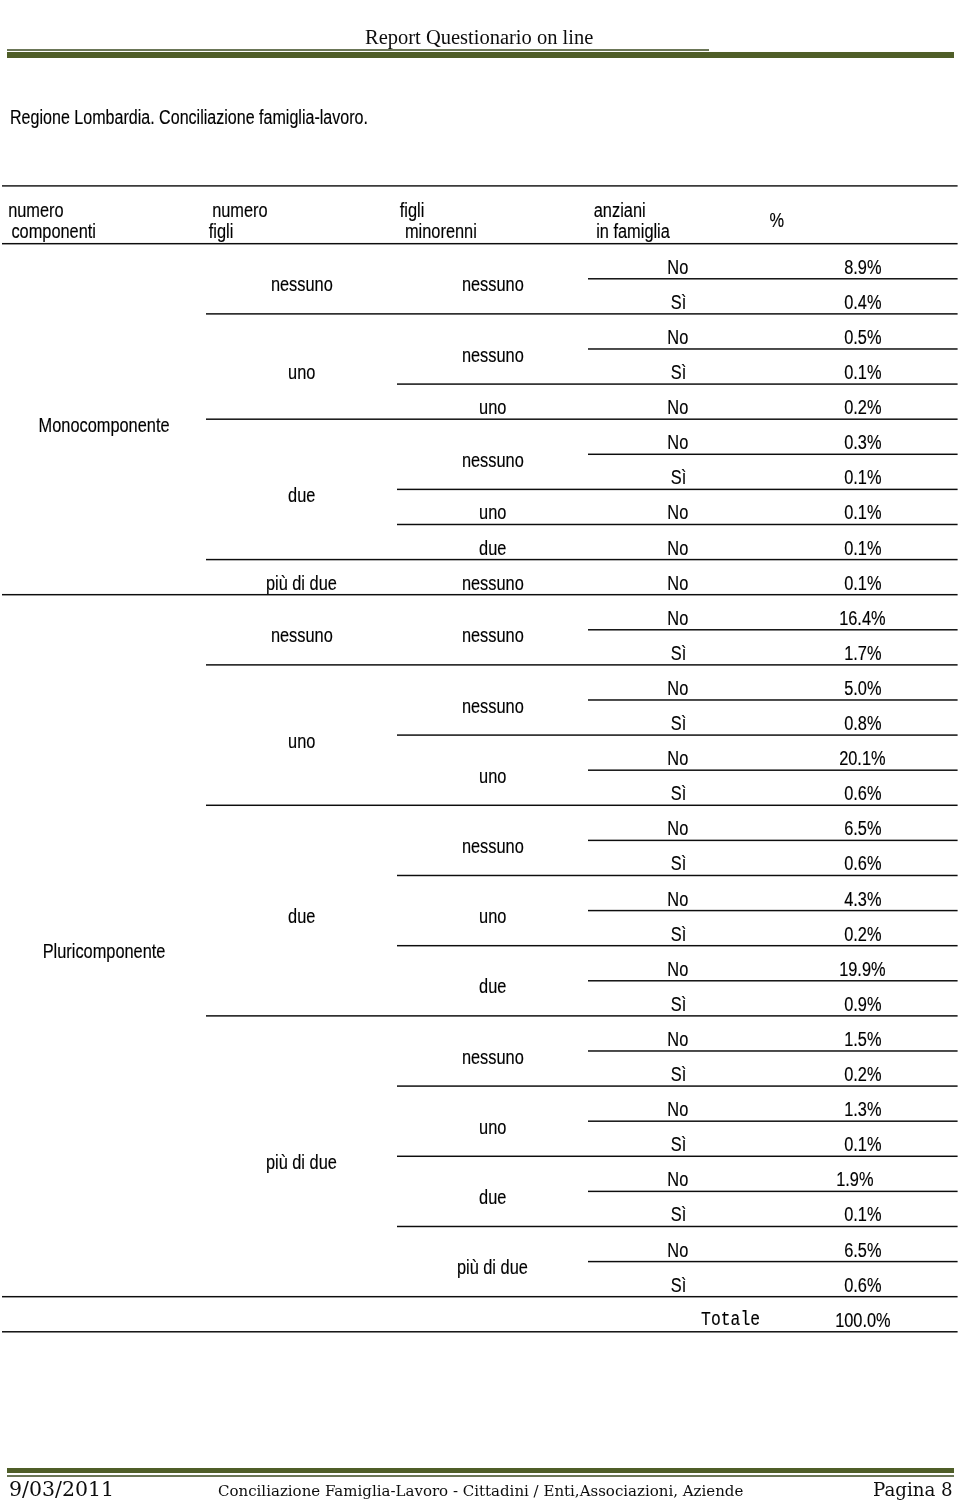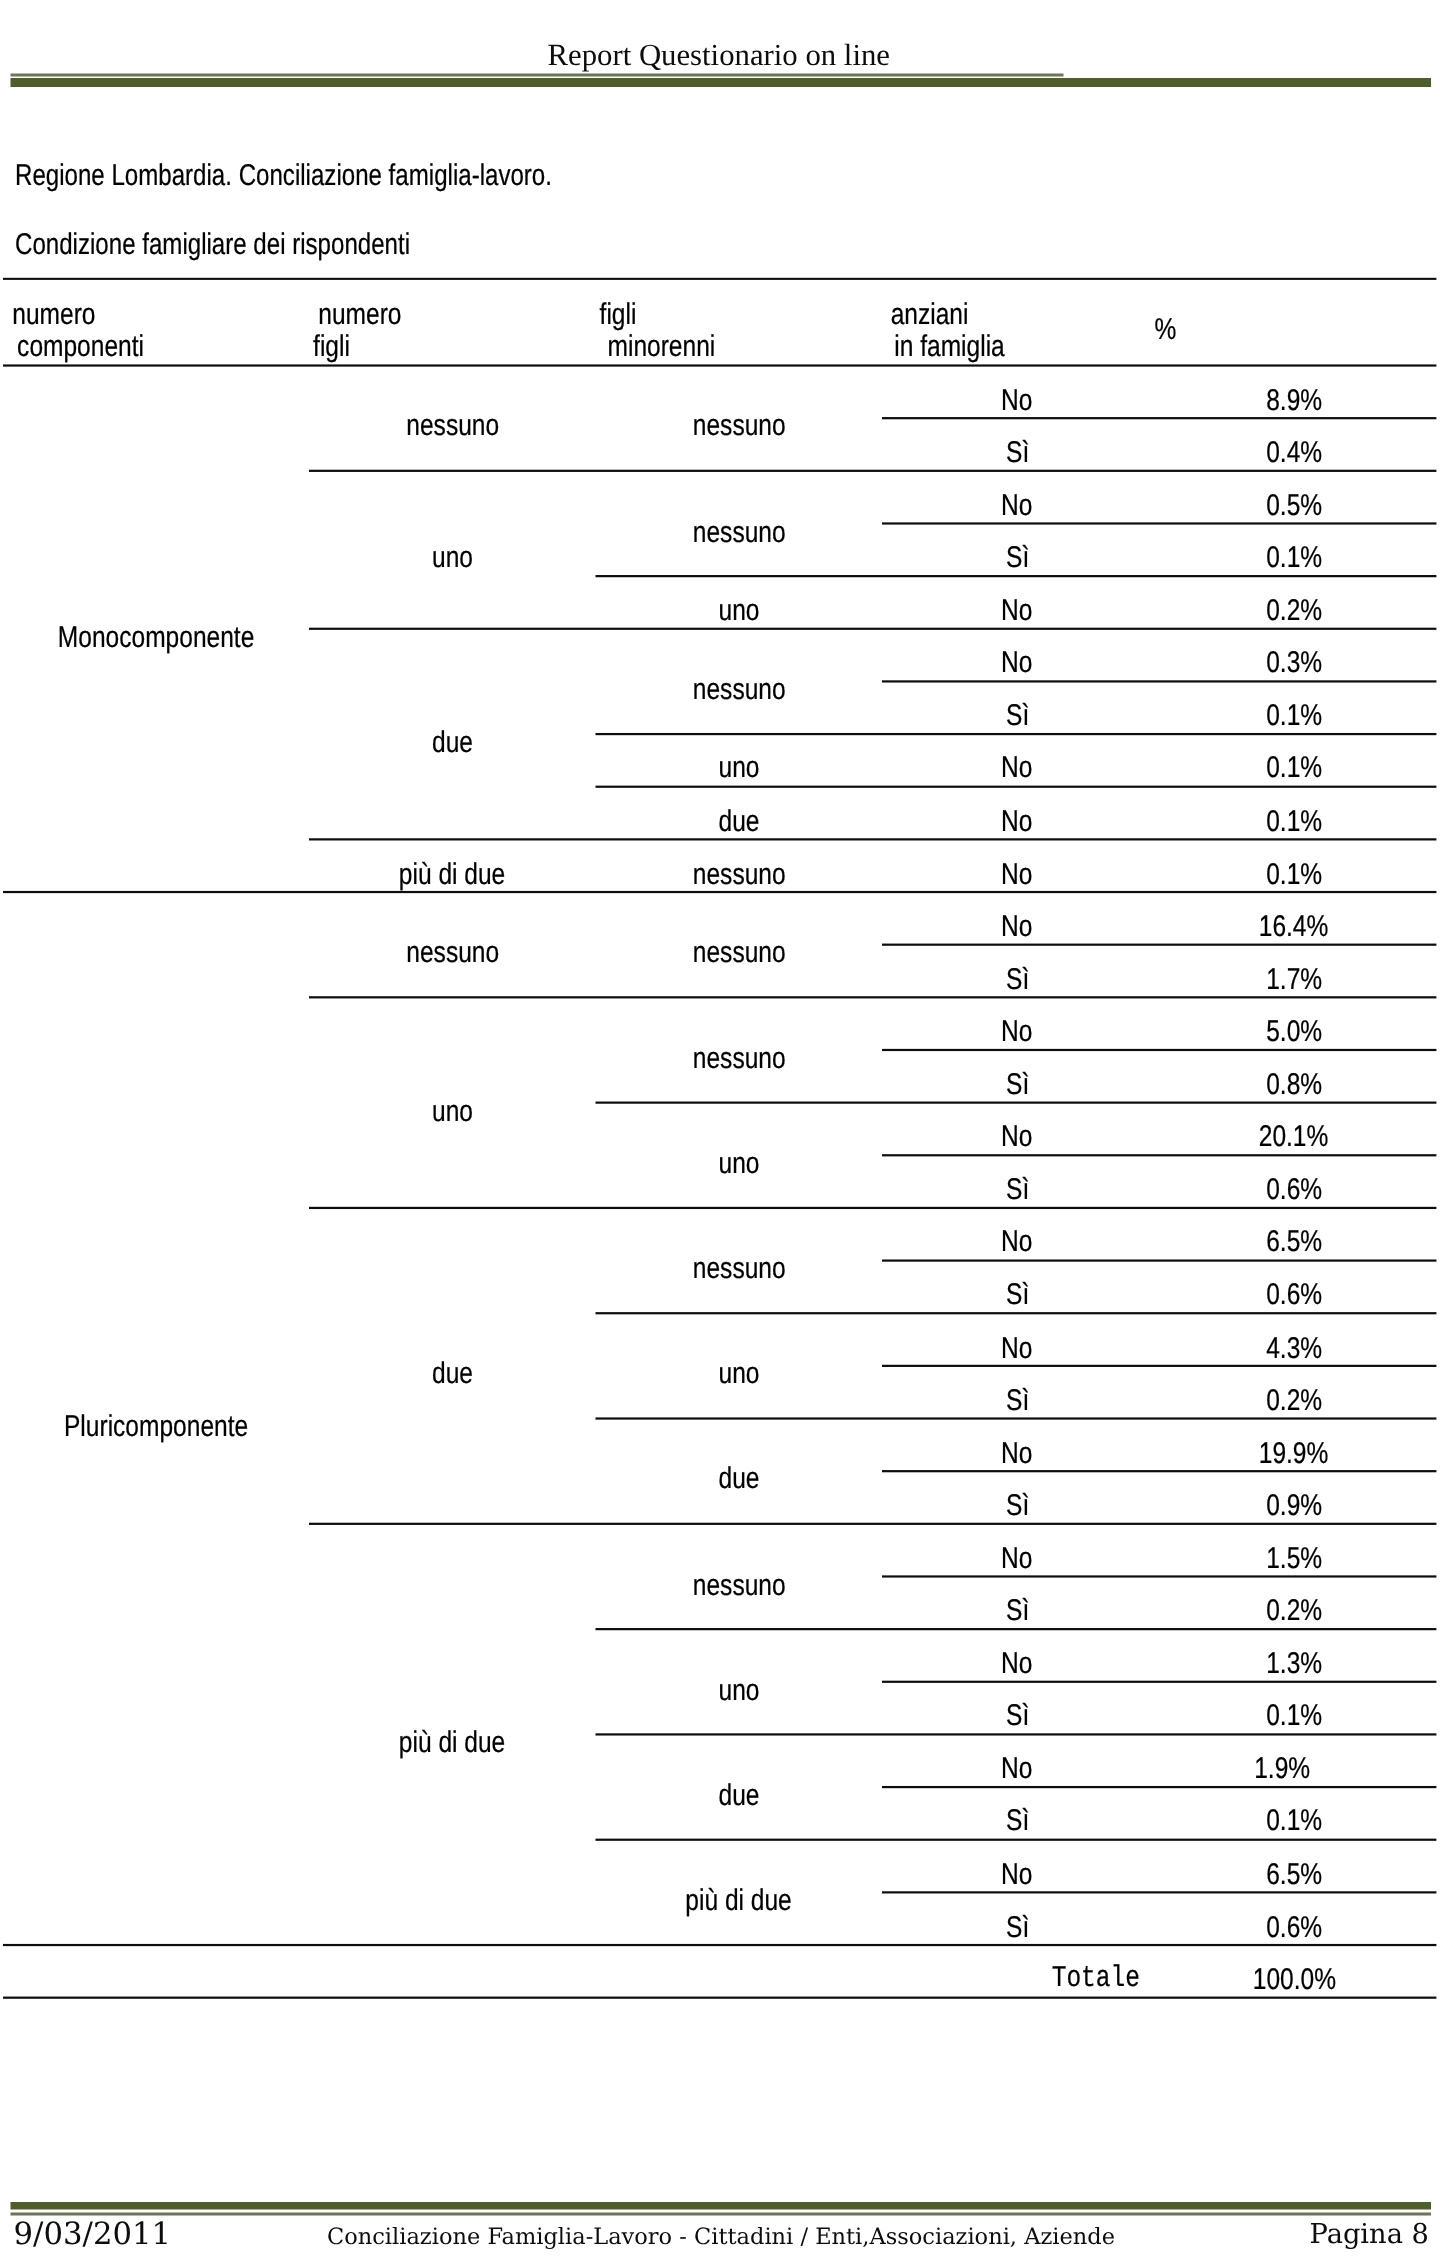--- a/index.html
+++ b/index.html
@@ -43,21 +43,20 @@
 <body>
 
 <div class="page">
 
   <div class="hdr-title"><span>Report Questionario on line</span></div>
   <div class="hdr-rule-thin"></div>
   <div class="hdr-rule-thick"></div>
 
 
   <div class="doc-title"><span class="nl">Regione Lombardia. Conciliazione famiglia-lavoro.</span></div>
-  <div class="doc-sub"><span class="nl">Condizione famigliare dei rispondenti</span></div>
 
   <div id="tbl">
     <svg id="rules" width="960" height="1504">
         <rect x="2" width="955.6" y="185.2" height="1.4" fill="#0d0d0d"></rect>
         <rect x="2" width="955.6" y="242.95" height="1.47" fill="#0d0d0d"></rect>
         <rect x="588" width="369.6" y="278.05" height="1.47" fill="#0d0d0d"></rect>
         <rect x="206" width="751.6" y="313.15000000000003" height="1.47" fill="#0d0d0d"></rect>
         <rect x="588" width="369.6" y="348.25" height="1.47" fill="#0d0d0d"></rect>
         <rect x="397" width="560.6" y="383.35" height="1.47" fill="#0d0d0d"></rect>
         <rect x="206" width="751.6" y="418.45" height="1.47" fill="#0d0d0d"></rect>

